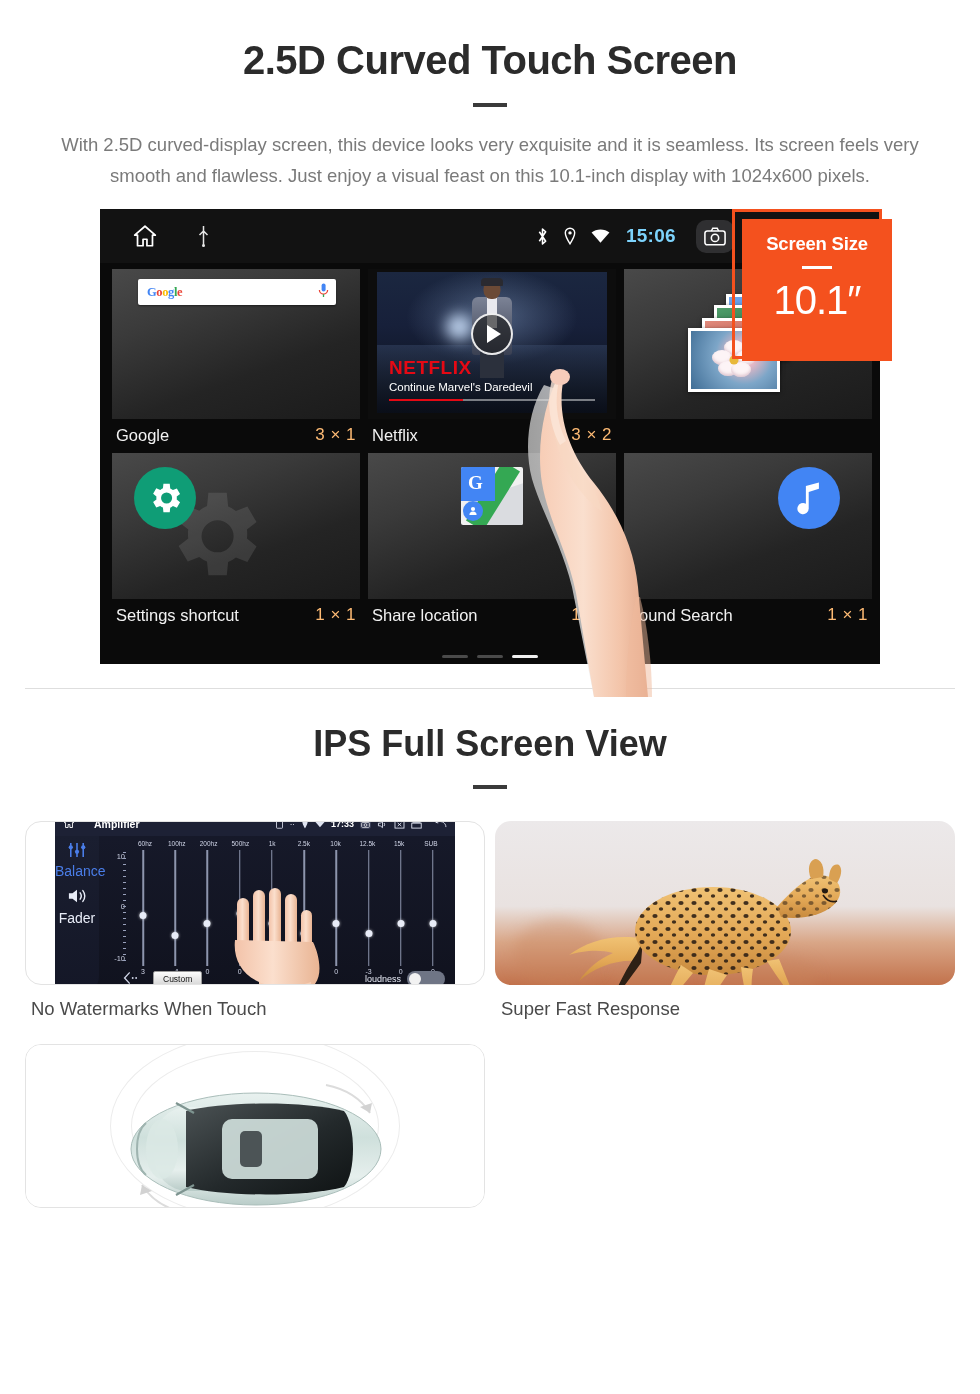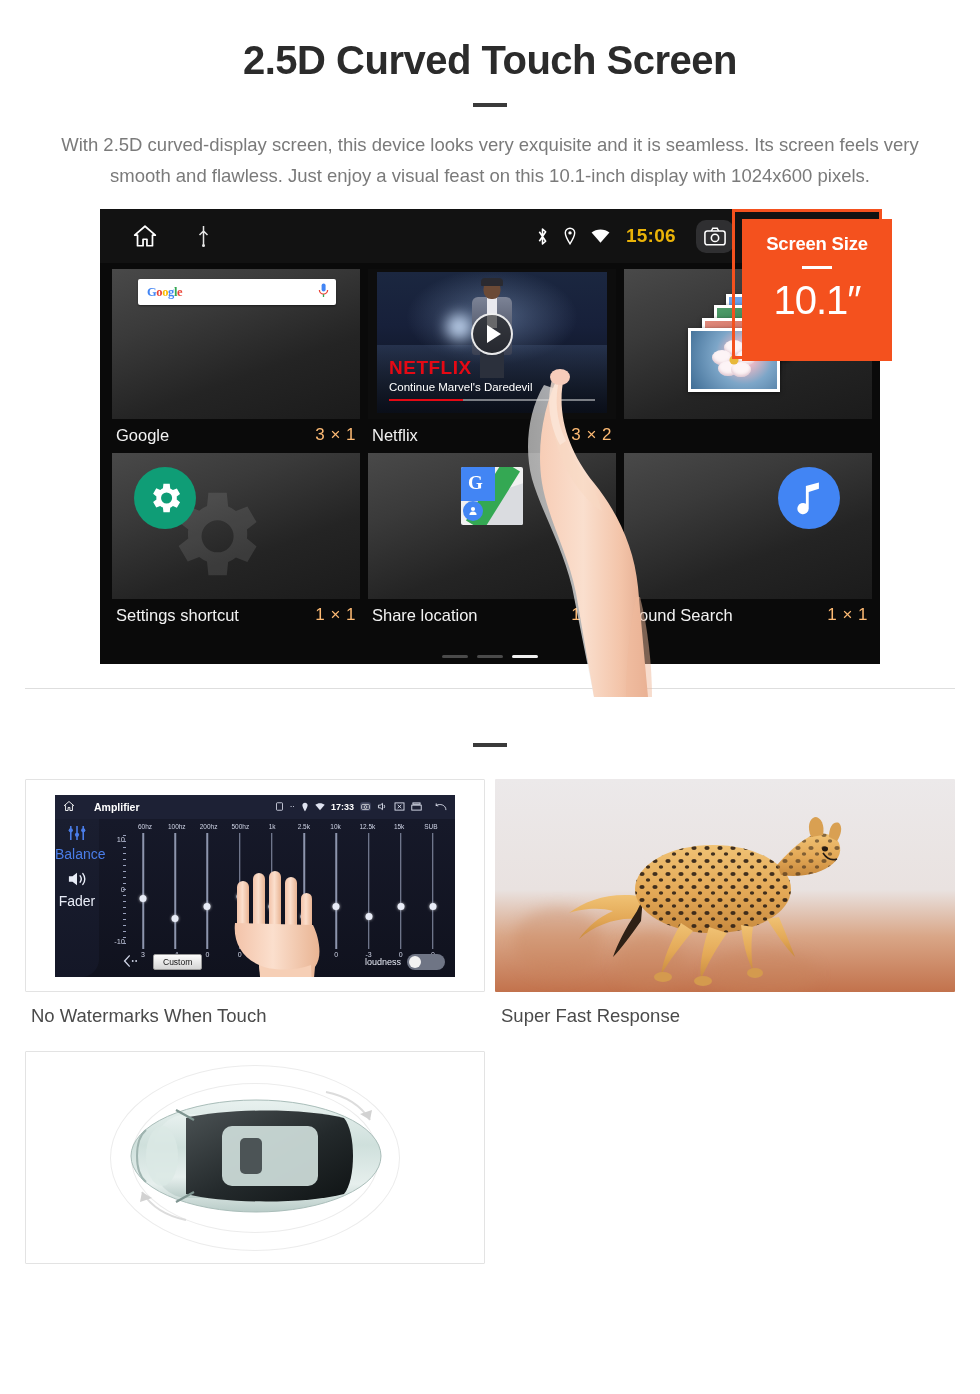--- a/index.html
+++ b/index.html
@@ -52,21 +52,21 @@
     height: 54px;
     background: #121212;
     display: flex; align-items: center;
   }
   .sb-left { display: flex; align-items: center; gap: 38px; padding-left: 32px; }
   .sb-right {
     margin-left: auto; display: flex; align-items: center;
     gap: 14px; padding-right: 10px;
   }
   .sb-ico { display: inline-flex; align-items: center; justify-content: center; }
-  .sb-time { color: #eab308; font-size: 19px; font-weight: bold; margin: 0 6px 0 2px; letter-spacing: .3px; }
+  .sb-time { color: #7dd3fc; font-size: 19px; font-weight: bold; margin: 0 6px 0 2px; letter-spacing: .3px; }
   .sb-hl { background: #2f2f31; border-radius: 10px; padding: 7px 8px; }
   .sb-pad { padding: 5px 4px; }
 
   
   .grid {
     padding: 6px 8px 0 12px;
   }
   .grow { display: flex; gap: 8px; }
   .cell { position: relative; }
   .tile {
@@ -224,22 +224,22 @@
   .sec2 { padding-top: 34px; }
   .sec2-title {
     text-align:center; font-size: 36px; font-weight: bold; color:#2b2b2b;
   }
   .cards {
     width: 930px; margin: 32px auto 0;
     display: grid; grid-template-columns: 460px 460px; gap: 10px 10px;
   }
   .card { position: relative; }
   .card-media {
-    width: 460px; height: 213px;
-    border-radius: 1px; overflow: hidden;
+    width: 460px; height: 164px;
+    border-radius: 16px; overflow: hidden;
     position: relative;
   }
   .card-media.framed {
     background:#fff; border:1px solid #e3e3e3;
     display:flex; align-items:center; justify-content:center;
   }
   .card-cap {
     font-size: 18.5px; color: #4a4a4a; padding: 13px 4px 14px 6px;
   }
 
@@ -559,20 +559,21 @@
       <div class="badge-title">Screen Size</div>
       <div class="badge-rule"></div>
       <div class="badge-val">10.1″</div>
     </div>
   </div>
 
   <div class="sec-divider"></div>
 </div>
 
 <div class="sec2">
+  <div class="sec2-title">IPS Full Screen View</div>
   <div class="rule"></div>
 
   <div class="cards">
 
 
     <div class="card">
       <div class="card-media framed">
         <div class="eq">
 
           <div class="eq-bar">

